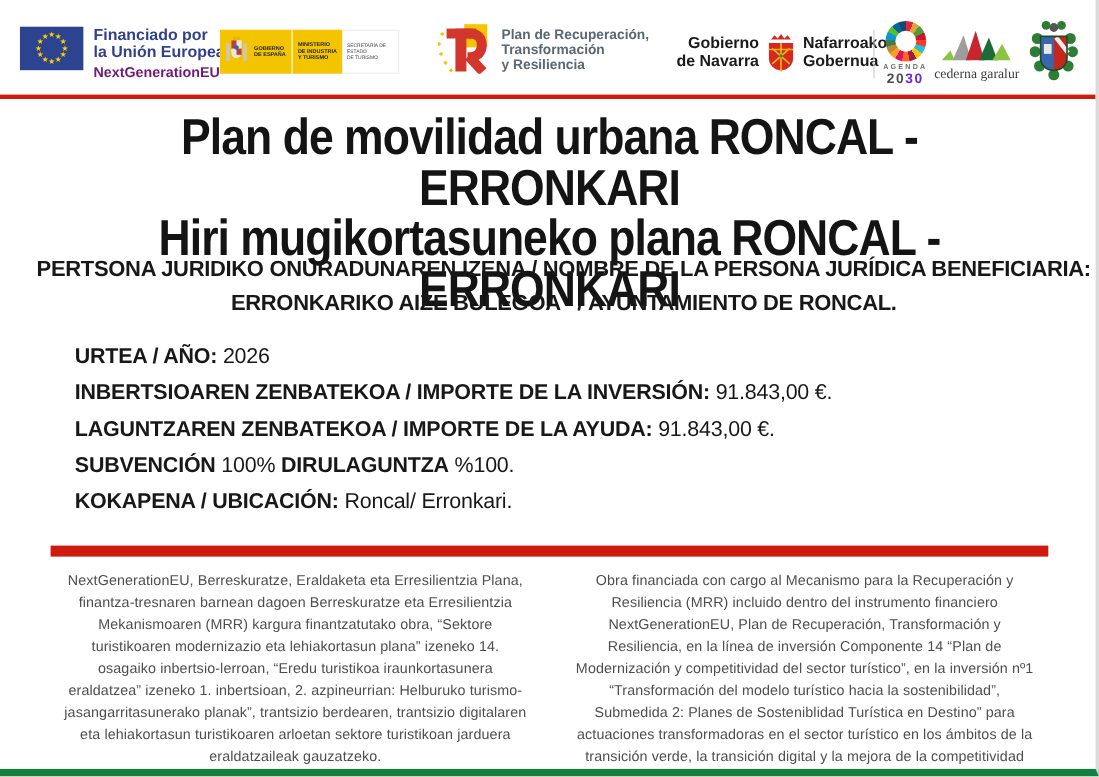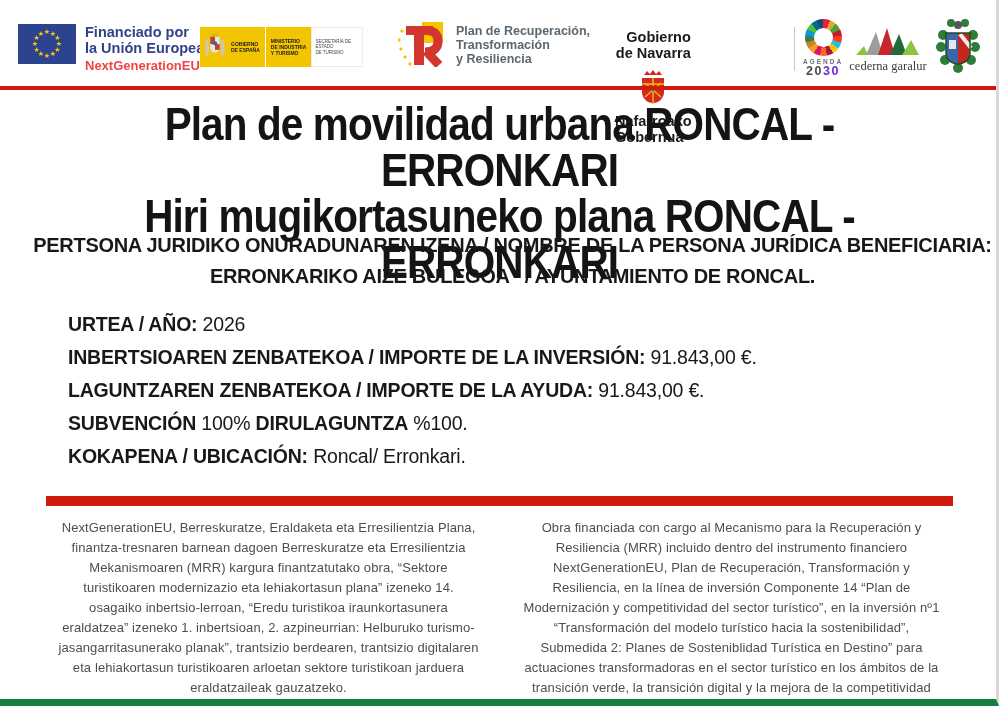--- a/index.html
+++ b/index.html
@@ -5,35 +5,35 @@
   html,body{margin:0;padding:0;background:#fff;}
   .page{
     position:relative;width:999px;height:706px;background:#ffffff;
     font-family:"Liberation Sans",sans-serif;color:#1a1a1a;overflow:hidden;
     border-right:3px solid #d9d9d9;border-bottom:7px solid #15803d;box-sizing:border-box;
   }
   
   .logo-eu{position:absolute;left:18px;top:24px;display:flex;gap:9px;}
   .eu-text{padding-top:1px;}
   .eu-l1{font-size:14.5px;font-weight:bold;color:#32418c;line-height:15.5px;}
-  .eu-l3{font-size:13px;font-weight:bold;color:#ef4444;margin-top:2px;}
+  .eu-l3{font-size:13px;font-weight:bold;color:#701a75;margin-top:2px;}
 
   .logo-spain{position:absolute;left:200px;top:27px;display:flex;height:40px;}
   .sp-yellow{background:#f3c400;display:flex;align-items:stretch;}
   .sp-cell{font-size:5px;font-weight:bold;color:#222;display:flex;align-items:center;
            padding:0 5px;white-space:pre-line;line-height:6px;}
   .sp-cell.first{border-right:1px solid #fff;}
   .sp-crest{align-self:center;margin-left:4px;}
   .sp-white{background:#fff;border:1px solid #ececec;width:44px;font-size:4.5px;color:#444;
             display:flex;align-items:center;padding:0 3px;white-space:pre-line;line-height:5.5px;}
 
   .logo-tr{position:absolute;left:398px;top:21px;display:flex;gap:8px;}
   .tr-text{font-size:12.5px;font-weight:bold;color:#5a6771;line-height:14px;padding-top:3px;}
 
-  .logo-navarra{position:absolute;left:615px;top:29px;display:flex;gap:7px;align-items:center;flex-direction:column;}
+  .logo-navarra{position:absolute;left:615px;top:29px;display:flex;gap:7px;align-items:center;}
   .nav-txt{font-size:14.5px;font-weight:bold;color:#1a1a1a;line-height:16px;}
   .nav-left{text-align:right;}
   .nav-divider{position:absolute;left:794px;top:27px;width:1px;height:44px;background:#c8c8c8;}
 
   .logo-agenda{position:absolute;left:800px;top:19px;width:46px;text-align:center;}
   .sdg-ring{width:37px;height:37px;border-radius:50%;margin:0 auto;position:relative;
     background:conic-gradient(#e5243b 0 21deg,#dda63a 21deg 42deg,#4c9f38 42deg 64deg,
       #c5192d 64deg 85deg,#ff3a21 85deg 106deg,#26bde2 106deg 127deg,#fcc30b 127deg 148deg,
       #a21942 148deg 169deg,#fd6925 169deg 191deg,#dd1367 191deg 212deg,#fd9d24 212deg 233deg,
       #bf8b2e 233deg 254deg,#3f7e44 254deg 275deg,#0a97d9 275deg 297deg,#56c02b 297deg 318deg,

